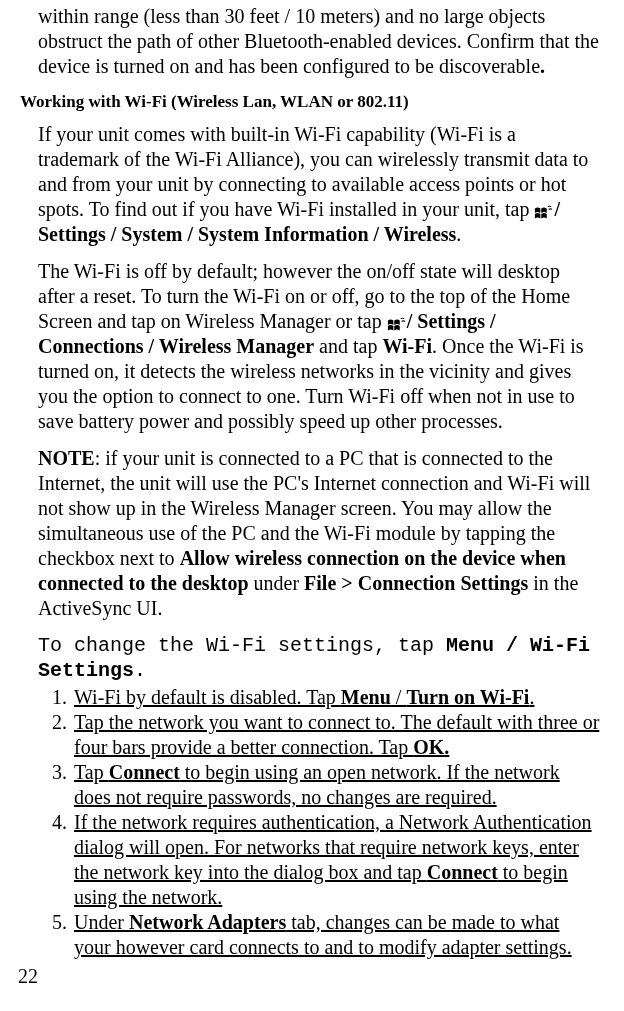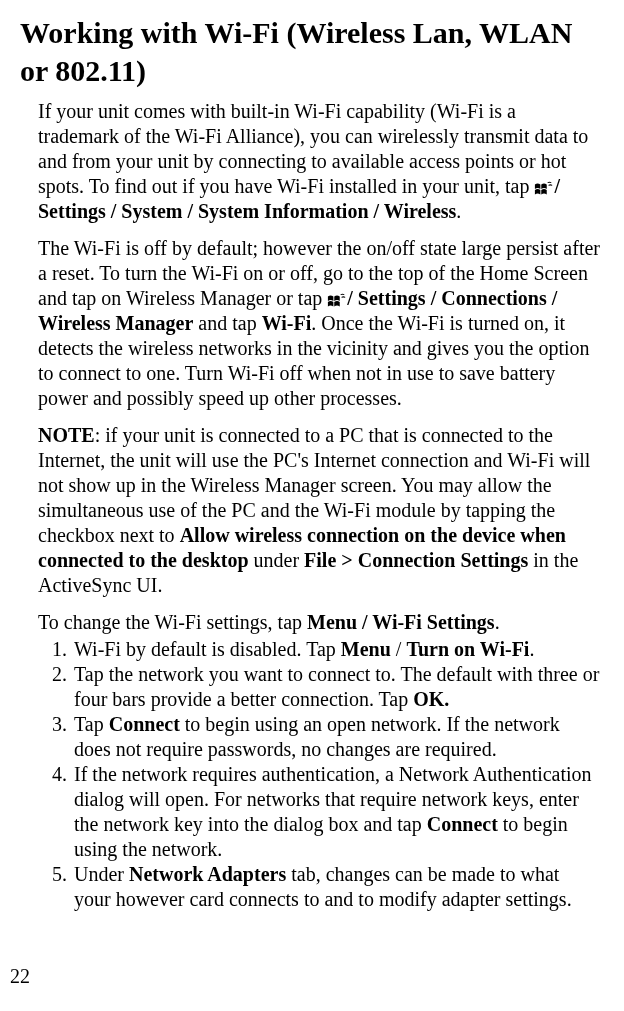--- a/index.html
+++ b/index.html
@@ -12,82 +12,86 @@
       color: #000;
       background: #fff;
       padding: 0 20px 0 20px;
       position: relative;
     }
     .content { padding-top: 4px; }
     .para { margin-bottom: 12px; }
     .indent { margin-left: 18px; margin-right: 4px; }
     .heading {
       font-weight: bold;
-      font-size: 30px;
+      font-size: 17px;
       margin-top: 10px;
       margin-bottom: 10px;
     }
     .icon {
       display: inline-block;
       vertical-align: middle;
       width: 20px;
       height: 18px;
     }
     ol {
       list-style: decimal;
       margin-left: 52px;
       margin-right: 4px;
     }
     ol li {
       padding-left: 2px;
       margin-bottom: 0px;
+      text-decoration: underline;
     }
     .page-num {
       position: absolute;
       bottom: 22px;
-      left: 10px;
+      left: 18px;
       font-size: 20px;
     }
     b { font-weight: bold; }
   </style>
 </head>
 <body>
 
 <div class="content">
 
+  <p class="para indent">
+    <span>within range (less than 30 feet / 10 meters) and no large objects obstruct the path of other Bluetooth-enabled devices. Confirm that the device is turned on and has been configured to be discoverable</span><b>.</b>
+  </p>
 
   <h2 class="heading">Working with Wi-Fi (Wireless Lan, WLAN or 802.11)</h2>
 
   <p class="para indent">
     <span>If your unit comes with built-in Wi-Fi capability (Wi-Fi is a trademark of the Wi-Fi Alliance), you can wirelessly transmit data to and from your unit by connecting to available access points or hot spots. To find out if you have Wi-Fi installed in your unit, tap </span><span class="icon"><svg viewBox="0 0 22 18" width="20" height="18">
           <path d="M1 4 Q4 2 7 4 L7 9 Q4 7 1 9 Z" fill="#000"></path>
           <path d="M8 4 Q11 2 14 4 L14 9 Q11 7 8 9 Z" fill="#000"></path>
           <path d="M1 10 Q4 8 7 10 L7 15 Q4 13 1 15 Z" fill="#000"></path>
           <path d="M8 10 Q11 8 14 10 L14 15 Q11 13 8 15 Z" fill="#000"></path>
           <path d="M15 2 Q17 1 19 2" stroke="#000" stroke-width="1.2" fill="none"></path>
           <path d="M16 5 Q18 4 20 5" stroke="#000" stroke-width="1.2" fill="none"></path>
         </svg></span><b>/ Settings / System / System Information / Wireless</b>.
   </p>
 
   <p class="para indent">
-    <span>The Wi-Fi is off by default; however the on/off state large persist after a reset. To turn the Wi-Fi on or off, go to the top of the Home Screen and tap on Wireless Manager or tap  </span><span class="icon"><svg viewBox="0 0 22 18" width="20" height="18">
+    <span>The Wi-Fi is off by default; however the on/off state will desktop after a reset. To turn the Wi-Fi on or off, go to the top of the Home Screen and tap on Wireless Manager or tap  </span><span class="icon"><svg viewBox="0 0 22 18" width="20" height="18">
           <path d="M1 4 Q4 2 7 4 L7 9 Q4 7 1 9 Z" fill="#000"></path>
           <path d="M8 4 Q11 2 14 4 L14 9 Q11 7 8 9 Z" fill="#000"></path>
           <path d="M1 10 Q4 8 7 10 L7 15 Q4 13 1 15 Z" fill="#000"></path>
           <path d="M8 10 Q11 8 14 10 L14 15 Q11 13 8 15 Z" fill="#000"></path>
           <path d="M15 2 Q17 1 19 2" stroke="#000" stroke-width="1.2" fill="none"></path>
           <path d="M16 5 Q18 4 20 5" stroke="#000" stroke-width="1.2" fill="none"></path>
         </svg></span><b>/ Settings / Connections / Wireless Manager</b><span> and tap </span><b>Wi-Fi</b><span>. Once the Wi-Fi is turned on, it detects the wireless networks in the vicinity and gives you the option to connect to one. Turn Wi-Fi off when not in use to save battery power and possibly speed up other processes.</span>
   </p>
 
   <p class="para indent">
     <b>NOTE</b><span>: if your unit is connected to a PC that is connected to the Internet, the unit will use the PC's Internet connection and Wi-Fi will not show up in the Wireless Manager screen. You may allow the simultaneous use of the PC and the Wi-Fi module by tapping the checkbox next to </span><b>Allow wireless connection on the device when connected to the desktop</b><span> under </span><b>File &gt; Connection Settings</b><span> in the ActiveSync UI.</span>
   </p>
 
-  <p class="indent" style="margin-bottom:2px;">
+  <p class="indent" style="margin-bottom:2px;font-family:Liberation Mono, monospace;">
     <span>To change the Wi-Fi settings, tap </span><b>Menu / Wi-Fi Settings</b><span>.</span>
   </p>
 
   <ol>
     <li>
       <span>Wi-Fi by default is disabled. Tap </span><b>Menu</b><span> / </span><b>Turn on Wi-Fi</b><span>.</span>
     </li>
     <li>
       <span>Tap the network you want to connect to. The default with three or four bars provide a better connection. Tap </span><b>OK.</b>
     </li>

